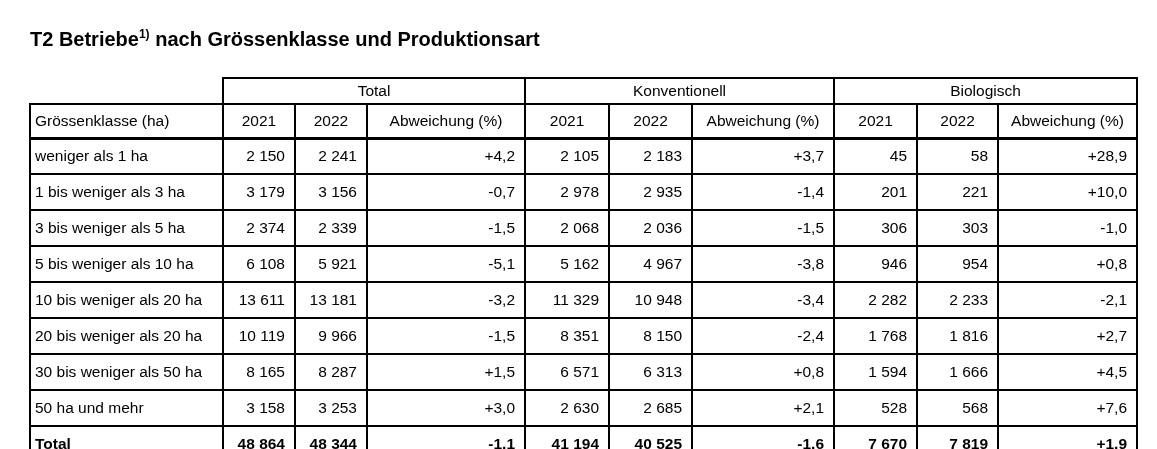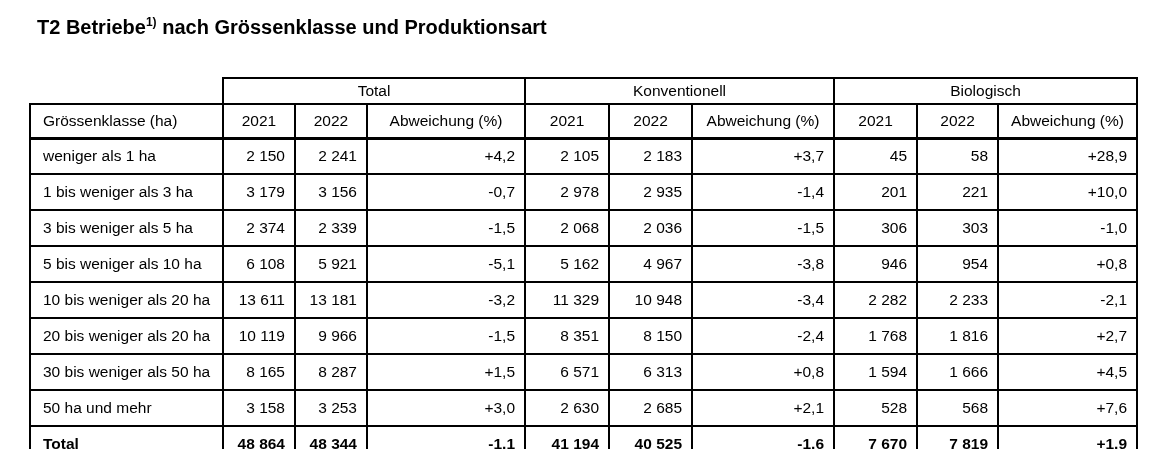--- a/index.html
+++ b/index.html
@@ -11,25 +11,24 @@
     position: relative;
     width: 1157px;
     height: 449px;
     font-family: "Liberation Sans", sans-serif;
     color: #000000;
     overflow: hidden;
   }
   .page-title {
     position: absolute;
     left: 30px;
-    top: 16px;
+    top: 28px;
     font-size: 20px;
     font-weight: bold;
     white-space: nowrap;
-    margin-left: 7px;
   }
   .page-title sup {
     font-size: 12px;
     font-weight: bold;
     vertical-align: super;
     line-height: 0;
   }
   table.t2 {
     position: absolute;
     left: 29px;
@@ -53,21 +52,21 @@
     background: transparent;
   }
   .t2 tr.group-row { height: 26px; }
   .t2 tr.colhead-row { height: 34px; }
   .t2 tr.data-row { height: 36px; }
   .t2 th.group { text-align: center; }
   .t2 .colhead-row th { border-bottom: 3px solid #000000; }
   .t2 .colhead-row th.rowlabel { text-align: left; }
   .t2 .rowlabel {
     text-align: left;
-    padding-left: 12px;
+    padding-left: 4px;
   }
   .t2 td.num {
     text-align: right;
     padding-right: 9px;
   }
   .t2 tr.total-row td { font-weight: bold; }
 </style>
 </head>
 <body>
 

